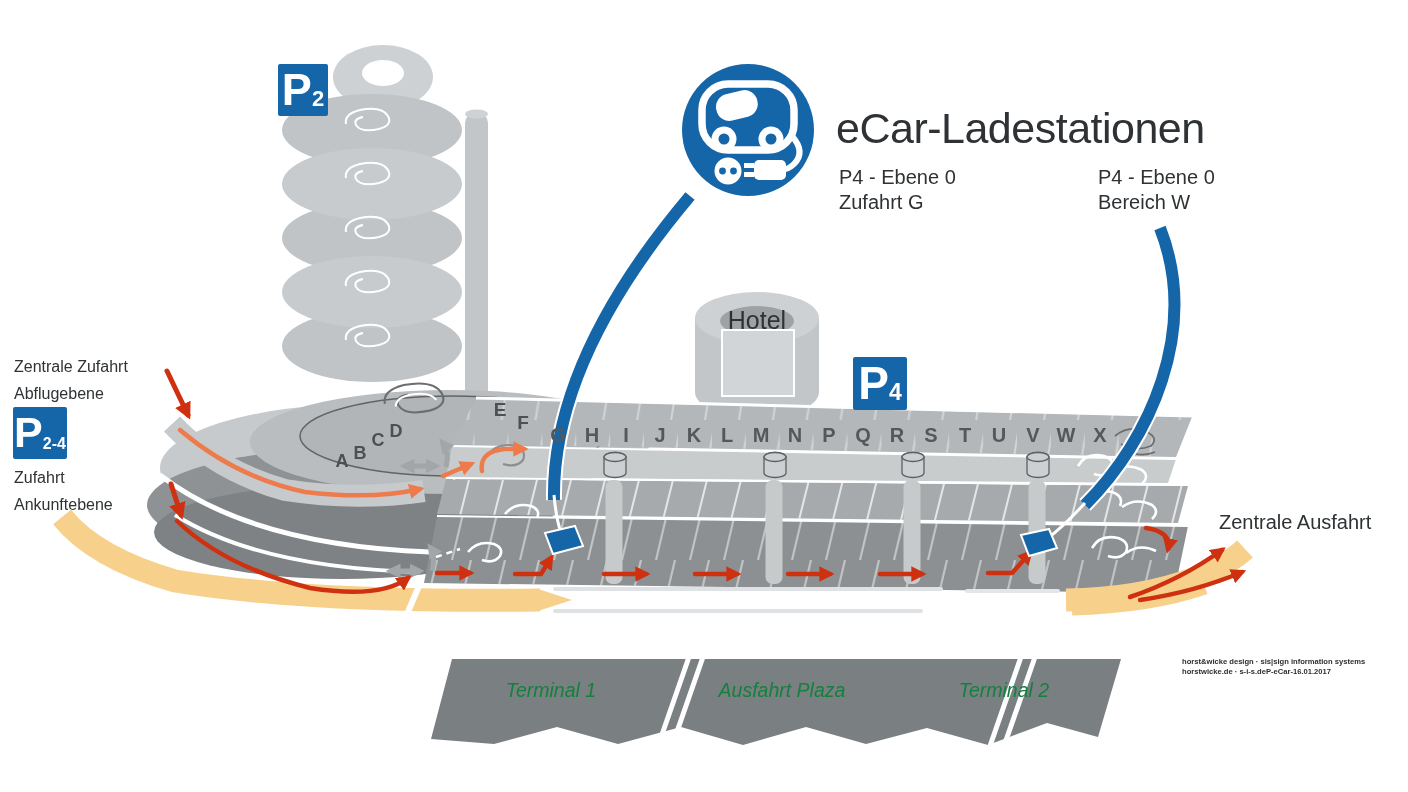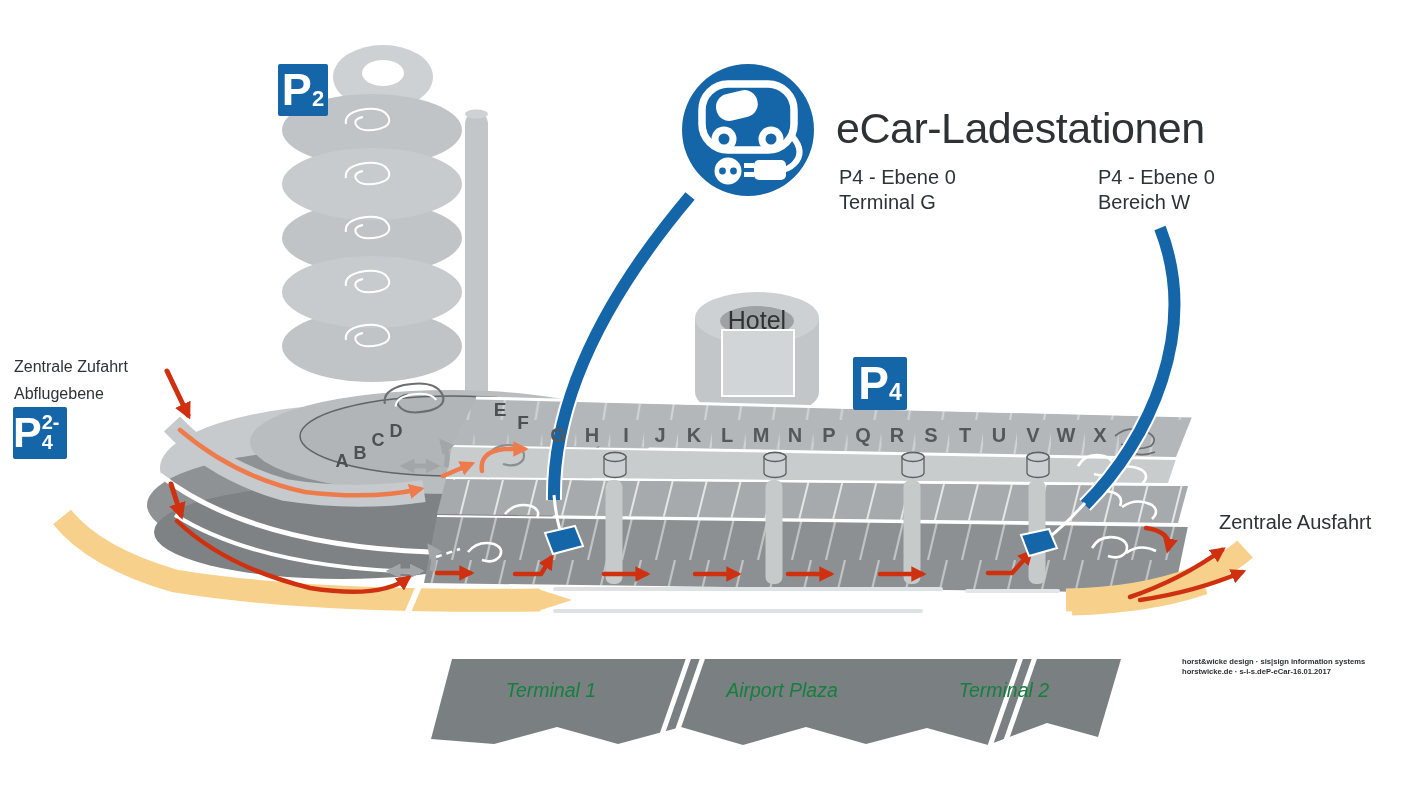--- a/index.html
+++ b/index.html
@@ -17,21 +17,21 @@
   .lbl-exit{left:1219px;top:511px;font-size:20px;}
   .lbl-hotel{left:707px;top:306px;width:100px;text-align:center;font-size:25px;}
   .badge{position:absolute;display:flex;justify-content:center;color:#fff;border-radius:2px;}
   .badge .bp{font-weight:bold;line-height:1.05;}
   .badge .bsub{font-weight:bold;align-self:flex-end;line-height:1;}
   .badge-p2{left:278px;top:64px;width:50px;height:52px;}
   .badge-p2 .bp{font-size:45px;margin-top:2px;}
   .badge-p2 .bsub{font-size:22px;margin-bottom:6px;}
   .badge-p24{left:13px;top:407px;width:54px;height:52px;}
   .badge-p24 .bp{font-size:43px;margin-top:3px;}
-  .badge-p24 .bsub{font-size:20px;margin-bottom:7px;}
+  .badge-p24 .bsub{font-size:16px;margin-bottom:7px;}
   .badge-p4{left:853px;top:357px;width:54px;height:53px;}
   .badge-p4 .bp{font-size:46px;margin-top:2px;}
   .badge-p4 .bsub{font-size:23px;margin-bottom:6px;}
   .dl{position:absolute;top:424px;width:26px;text-align:center;
       font-size:20px;font-weight:bold;color:#54585a;}
   .rl{position:absolute;width:22px;text-align:center;font-size:18px;font-weight:bold;color:#4c5052;}
   .term{position:absolute;top:679px;width:176px;text-align:center;font-size:19.5px;color:#15803d;font-style:italic;}
   .credits{position:absolute;left:1182px;top:657px;width:210px;font-size:7.6px;
            font-weight:bold;color:#2c2f31;line-height:1.3;}
   .credits .l2{display:flex;justify-content:flex-start;}
@@ -263,34 +263,38 @@
       <line x1="1021" y1="657" x2="990" y2="746"></line>
       <line x1="1035" y1="657" x2="1004" y2="746"></line>
     </g>
   </g>
 </svg>
 
 <div class="ov title">eCar-Ladestationen</div>
 
 <div class="ov station st-g">
   <div>P4 - Ebene 0</div>
-  <div>Terminal G</div>
+  <div>Zufahrt G</div>
 </div>
 <div class="ov station st-w">
   <div>P4 - Ebene 0</div>
   <div>Bereich W</div>
 </div>
 
 <div class="ov sideLabel lbl-entry-top">
   <div>Zentrale Zufahrt</div>
   <div>Abflugebene</div>
 </div>
 <div class="badge badge-p24" style="background: rgb(21, 101, 169);">
   <span class="bp">P</span>
       <span class="bsub">2-4</span>
+</div>
+<div class="ov sideLabel lbl-entry-bot">
+  <div>Zufahrt</div>
+  <div>Ankunftebene</div>
 </div>
 <div class="ov lbl-exit">Zentrale Ausfahrt</div>
 <div class="ov lbl-hotel">Hotel</div>
 
 <div class="badge badge-p2" style="background: rgb(21, 101, 169);">
   <span class="bp">P</span>
       <span class="bsub">2</span>
 </div>
 <div class="badge badge-p4" style="background: rgb(21, 101, 169);">
   <span class="bp">P</span>
@@ -316,21 +320,21 @@
 <span class="dl" style="left:850px">Q</span>
 <span class="dl" style="left:884px">R</span>
 <span class="dl" style="left:918px">S</span>
 <span class="dl" style="left:952px">T</span>
 <span class="dl" style="left:986px">U</span>
 <span class="dl" style="left:1020px">V</span>
 <span class="dl" style="left:1053px">W</span>
 <span class="dl" style="left:1087px">X</span>
 
 <div class="term" style="left:463px">Terminal 1</div>
-<div class="term" style="left:694px">Airport Plaza</div>
+<div class="term" style="left:694px">Ausfahrt Plaza</div>
 <div class="term" style="left:916px">Terminal 2</div>
 
 <div class="credits">
   <div>horst&amp;wicke design · sis|sign information systems</div>
   <div class="l2">
     <span>horstwicke.de · s-i-s.de</span>
     <span>P-eCar-16.01.2017</span>
   </div>
 </div>
 

